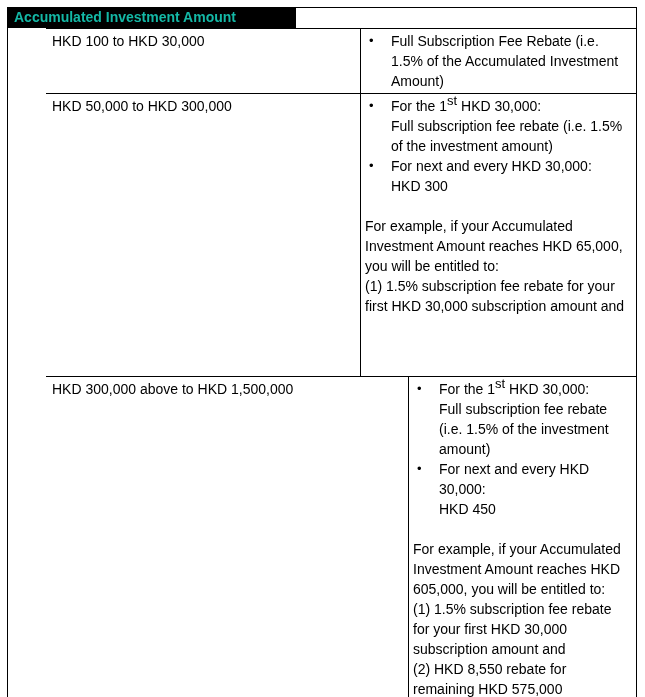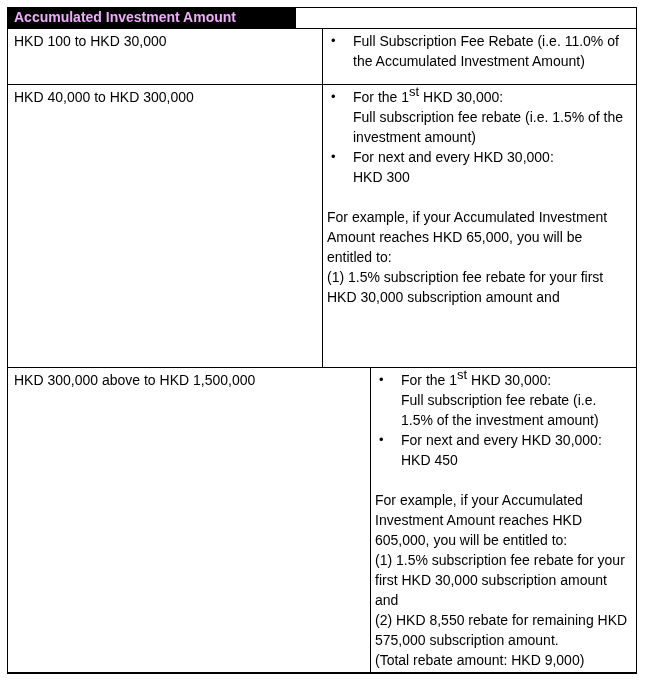--- a/index.html
+++ b/index.html
@@ -20,27 +20,27 @@
     top: 7px;
     width: 630px;
     border: 1px solid #000000;
     border-bottom-width: 2px;
     background: #ffffff;
   }
   .tr {
     display: grid;
     grid-template-columns: 314px 1fr;
   }
-  .tr + .tr { border-top: 1px solid #000000; }
+  .tr + .tr { border-top: 1px solid #000000; margin-left: 38px; }
 
   
   .thead { height: 20px; }
   .th {
     background: #000000;
-    color: #f0abfc;
+    color: #14b8a6;
     font-weight: bold;
     font-size: 14px;
     line-height: 19px;
     padding: 0 0 16px 6px;
     white-space: nowrap;
     overflow: hidden;
   }
   .th-left { box-shadow: inset -26px 0 0 0 #ffffff; }
   .th-right { padding-left: 7px; }
 
@@ -89,28 +89,28 @@
     </div>
   </div>
 
   <div class="tr row-1">
     <div class="td td-left">
       <span>HKD 100 to HKD 30,000</span>
     </div>
     <div class="td td-right">
       <div class="bullet">
         <span class="bullet-marker">•</span>
-        <span class="bullet-body">Full Subscription Fee Rebate (i.e. 11.0% of the Accumulated Investment Amount)</span>
+        <span class="bullet-body">Full Subscription Fee Rebate (i.e. 1.5% of the Accumulated Investment Amount)</span>
       </div>
     </div>
   </div>
 
   <div class="tr row-2">
     <div class="td td-left">
-      <span>HKD 40,000 to HKD 300,000</span>
+      <span>HKD 50,000 to HKD 300,000</span>
     </div>
     <div class="td td-right">
       <div class="bullet">
         <span class="bullet-marker">•</span>
         <span class="bullet-body">
           <span>For the 1</span><sup>st</sup><span> HKD 30,000:</span><br>
           <span>Full subscription fee rebate (i.e. 1.5% of the investment amount)</span>
         </span>
       </div>
       <div class="bullet">

